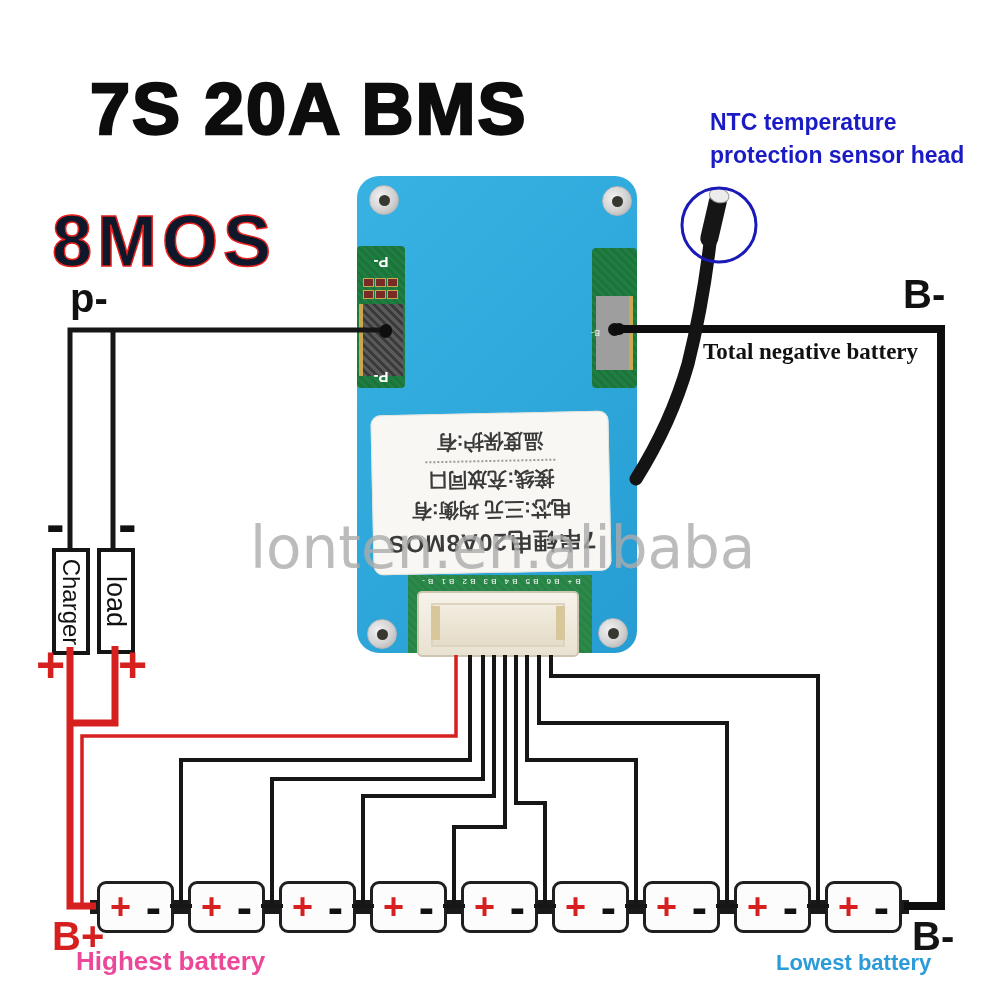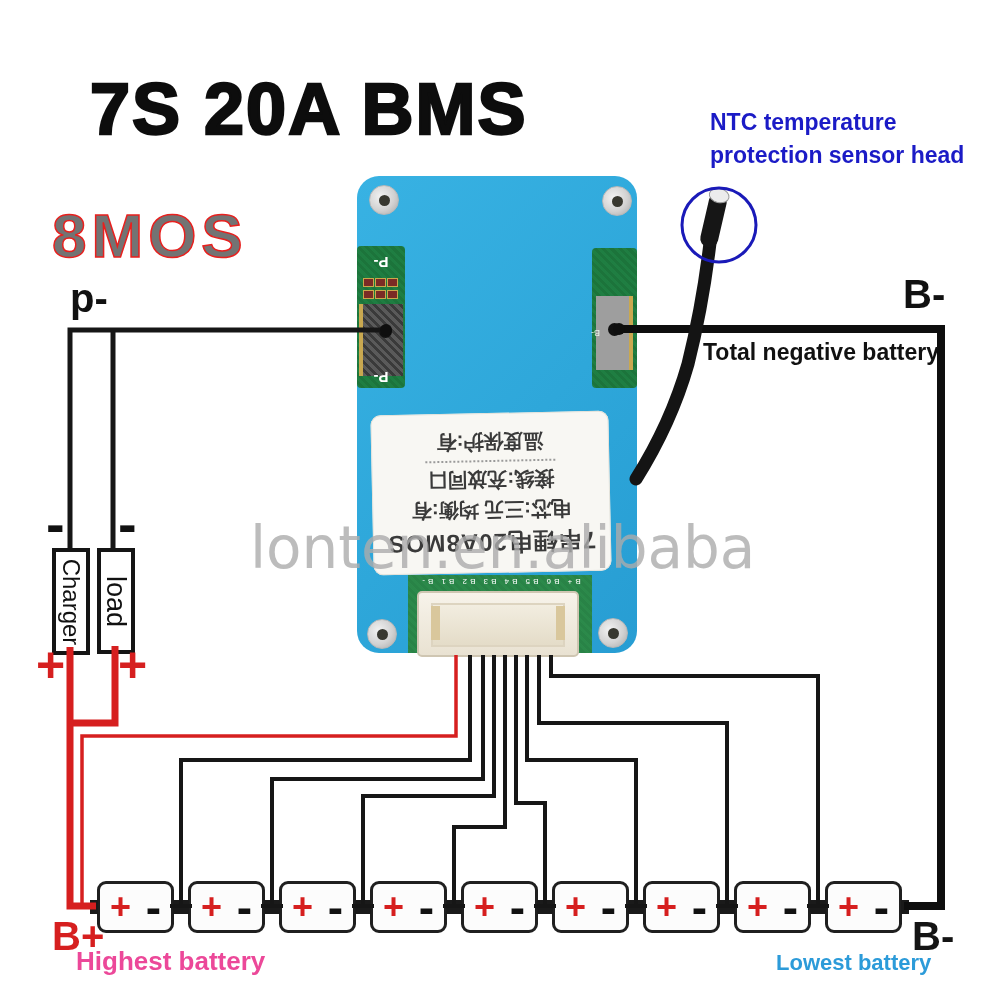--- a/index.html
+++ b/index.html
@@ -3,26 +3,26 @@
 <meta charset="utf-8">
 <style>
   html,body{margin:0;padding:0;background:#fff;}
   .canvas{position:relative;width:1000px;height:1000px;background:#ffffff;overflow:hidden;
           font-family:"Liberation Sans",sans-serif;color:#111;margin-top:48px;}
   .abs{position:absolute;}
 
   
   .title{left:90px;top:20px;font-size:72px;font-weight:900;letter-spacing:2px;color:#0d0d0d;
          -webkit-text-stroke:2.5px #0d0d0d;white-space:nowrap;z-index:50;}
-  .mos{left:52px;top:152px;font-size:62px;font-weight:900;letter-spacing:5px;color:#737373;
+  .mos{left:52px;top:152px;font-size:72px;font-weight:900;letter-spacing:5px;color:#0f172a;
        -webkit-text-stroke:1.5px #E8201E;z-index:50;}
   .ntc-note{left:710px;top:58px;font-size:23px;font-weight:700;color:#1B1BC6;line-height:33px;z-index:50;}
   .p-minus{left:70px;top:228px;font-size:40px;font-weight:900;z-index:50;}
   .b-minus-top{left:903px;top:224px;font-size:40px;font-weight:900;z-index:50;}
-  .total-neg{left:703px;top:291px;font-size:23px;font-weight:700;z-index:50;}
+  .total-neg{left:703px;top:291px;font-size:23px;font-weight:700;z-index:50;font-family:Liberation Serif, serif;}
   .watermark{left:250px;top:466px;font-size:58px;font-weight:400;color:#ACACAC;opacity:.8;
              font-family:"DejaVu Sans",sans-serif;z-index:30;white-space:nowrap;}
 
   
   .b-plus{left:52px;top:866px;font-size:40px;font-weight:900;color:#D61F1F;z-index:50;}
   .highest{left:76px;top:898px;font-size:26px;font-weight:700;color:#ec4899;z-index:50;}
   .b-minus-bottom{left:912px;top:866px;font-size:40px;font-weight:900;color:#141414;z-index:50;}
   .lowest{left:776px;top:902px;font-size:22px;font-weight:700;color:#2C9BD9;z-index:50;}
 
   

